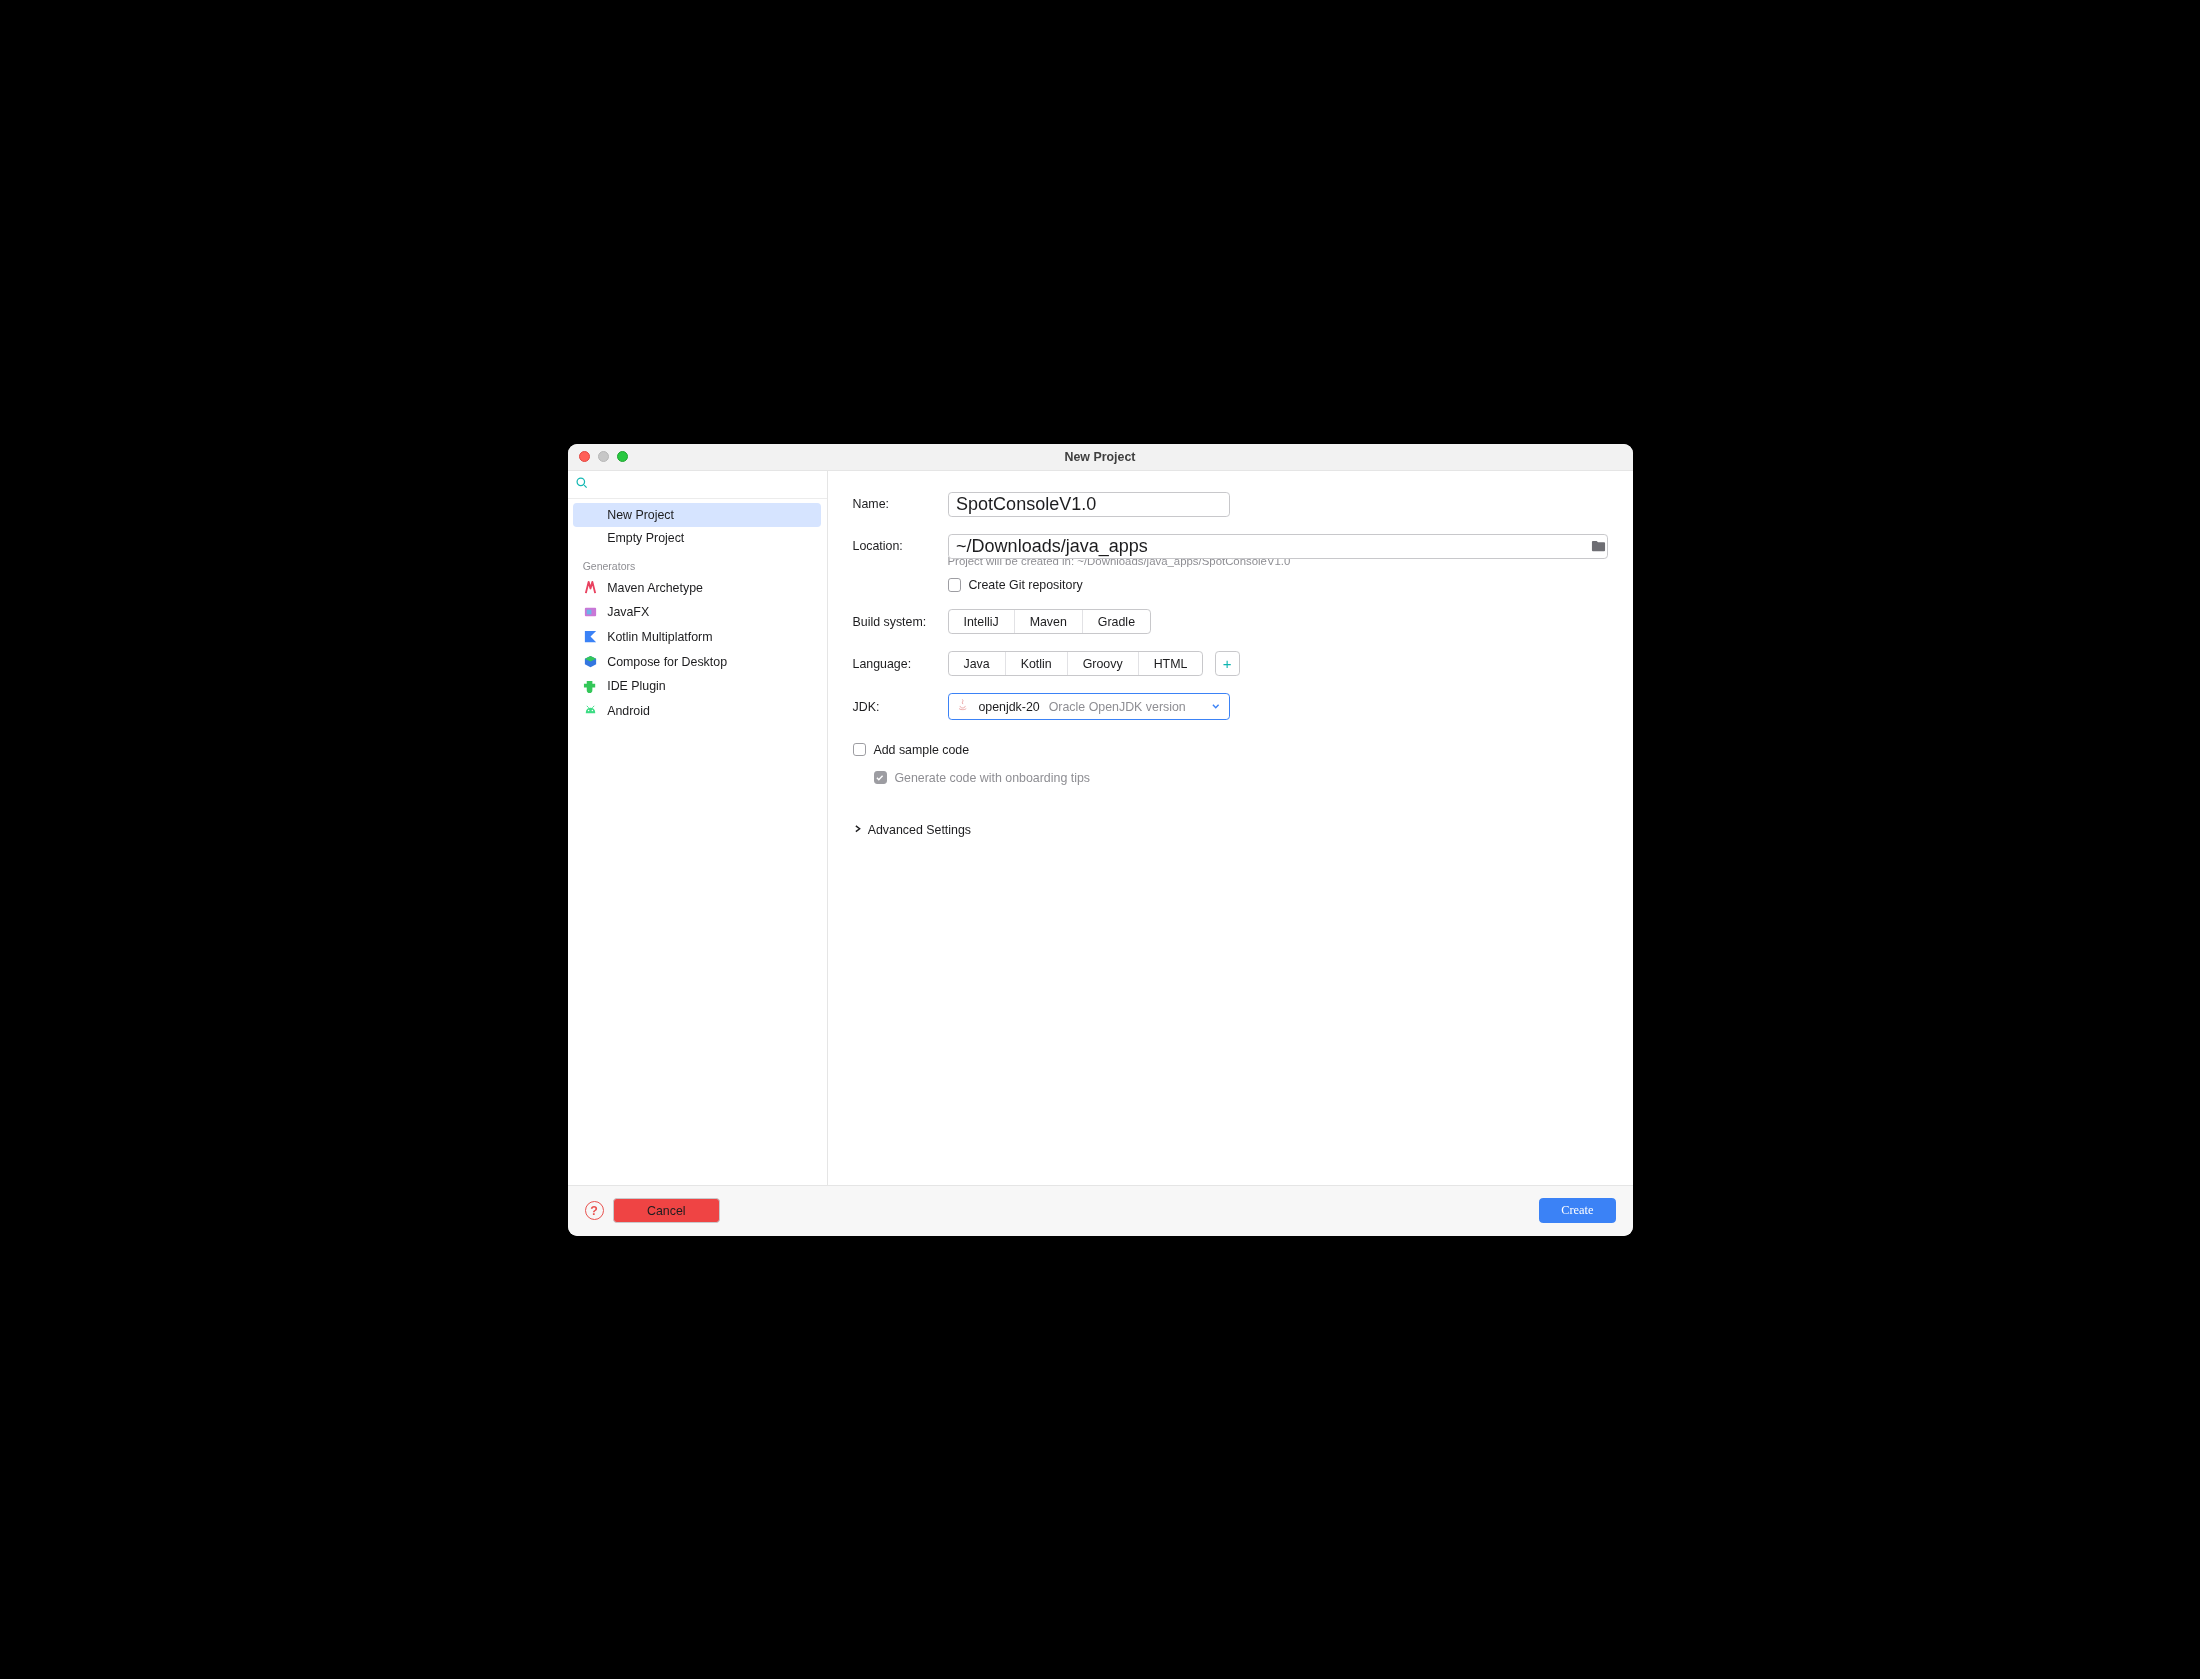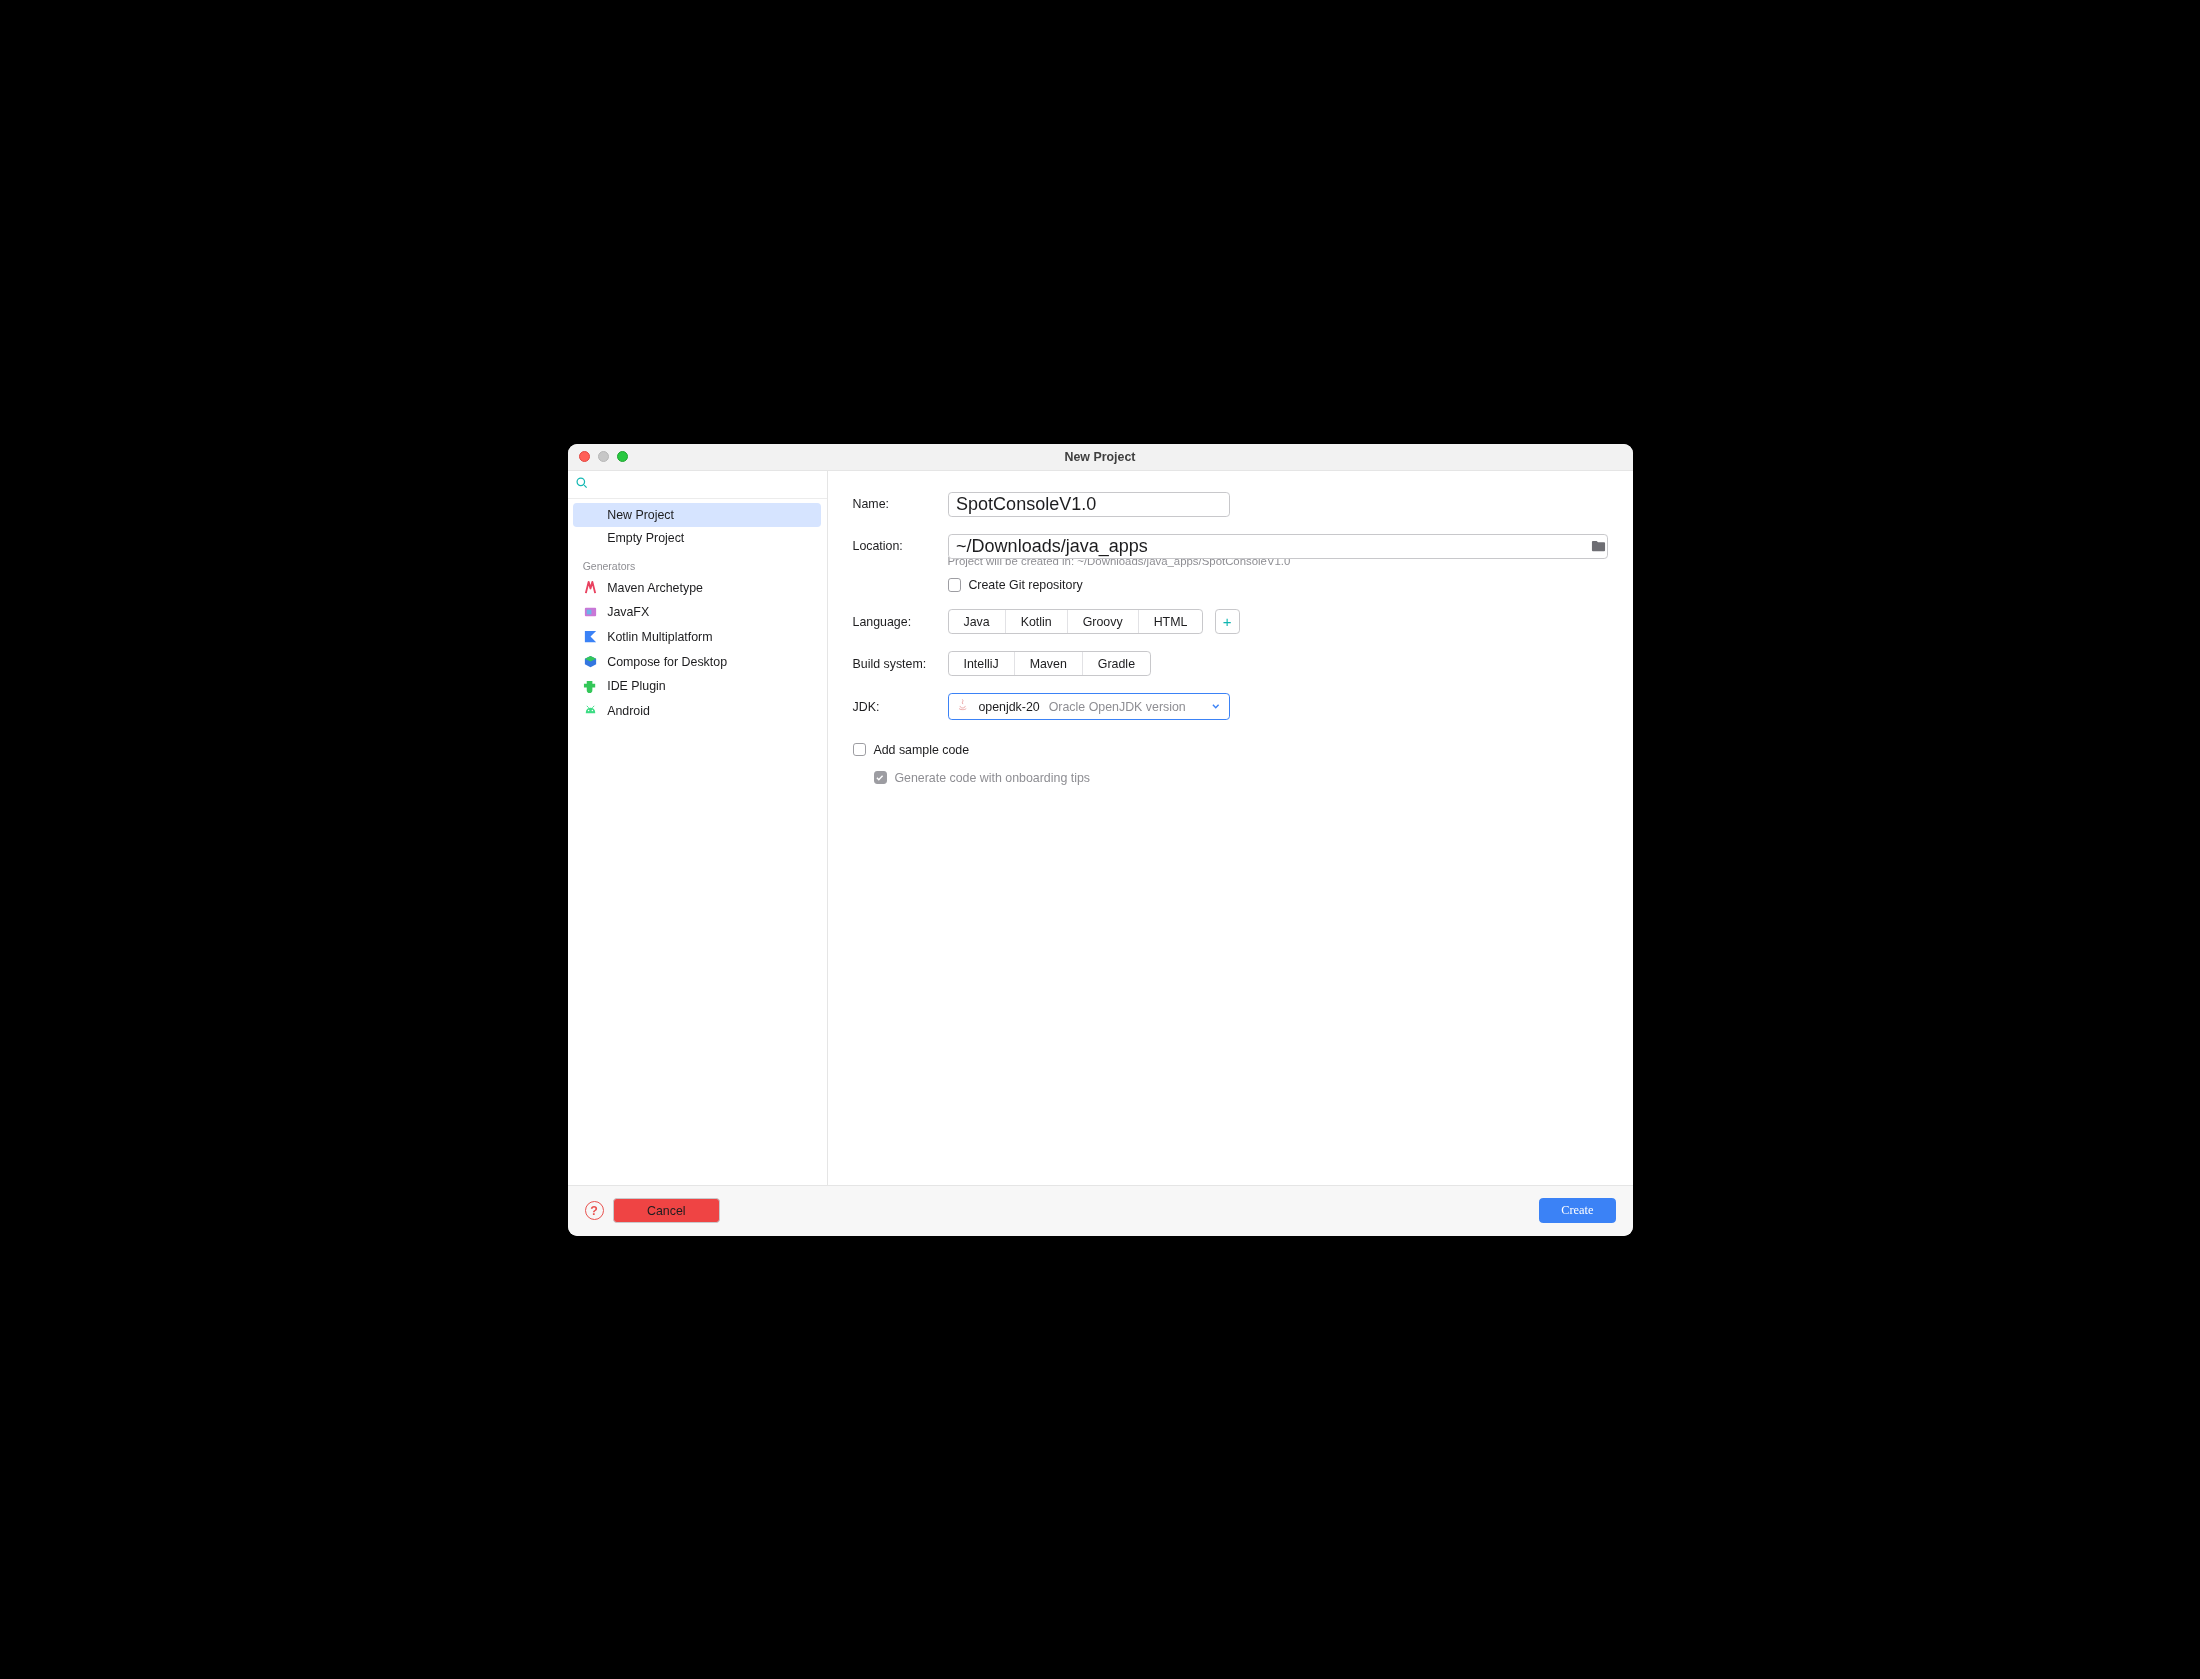--- a/index.html
+++ b/index.html
@@ -262,41 +262,41 @@
       <div class="hint">Project will be created in: ~/Downloads/java_apps/SpotConsoleV1.0</div>
 
       <div class="check-row">
         <span class="chk">
           
         </span>
         <span>Create Git repository</span>
       </div>
 
       <div class="form-row">
+        <div class="lbl">Build system:</div>
+        <div class="val">
+          <div class="seg">
+            <div>IntelliJ</div>
+            <div>Maven</div>
+            <div>Gradle</div>
+          </div>
+        </div>
+      </div>
+
+      <div class="form-row">
         <div class="lbl">Language:</div>
         <div class="val">
           <div class="seg">
             <div>Java</div>
             <div>Kotlin</div>
             <div>Groovy</div>
             <div>HTML</div>
           </div>
           <div class="add-btn">
             <span>+</span>
-          </div>
-        </div>
-      </div>
-
-      <div class="form-row">
-        <div class="lbl">Build system:</div>
-        <div class="val">
-          <div class="seg">
-            <div>IntelliJ</div>
-            <div>Maven</div>
-            <div>Gradle</div>
           </div>
         </div>
       </div>
 
       <div class="form-row jdk-row">
         <div class="lbl">JDK:</div>
         <div class="val">
           <div class="jdk">
             <span>
               <svg width="13.3" height="13.3" viewBox="0 0 16 16">
@@ -327,20 +327,28 @@
         <span class="chk on">
           <svg viewBox="0 0 10 10">
               <path d="M2 5l2 2 4-4" stroke="#fff" stroke-width="1.5" fill="none"></path>
             </svg>
         </span>
         <span>Generate code with onboarding tips</span>
       </div>
 
       <div style="height:7.6px;"></div>
 
+      <div class="adv">
+        <span>
+          <svg viewBox="0 0 10 10">
+              <path d="M3 2l4 3-4 3" stroke="#1d1d1f" stroke-width="1.5" fill="none"></path>
+            </svg>
+        </span>
+        <span>Advanced Settings</span>
+      </div>
 
     </div>
   </div>
 
   <div class="footer">
     <div class="help-icon">
       <span>?</span>
     </div>
     <div class="btn">
       <span>Cancel</span>

